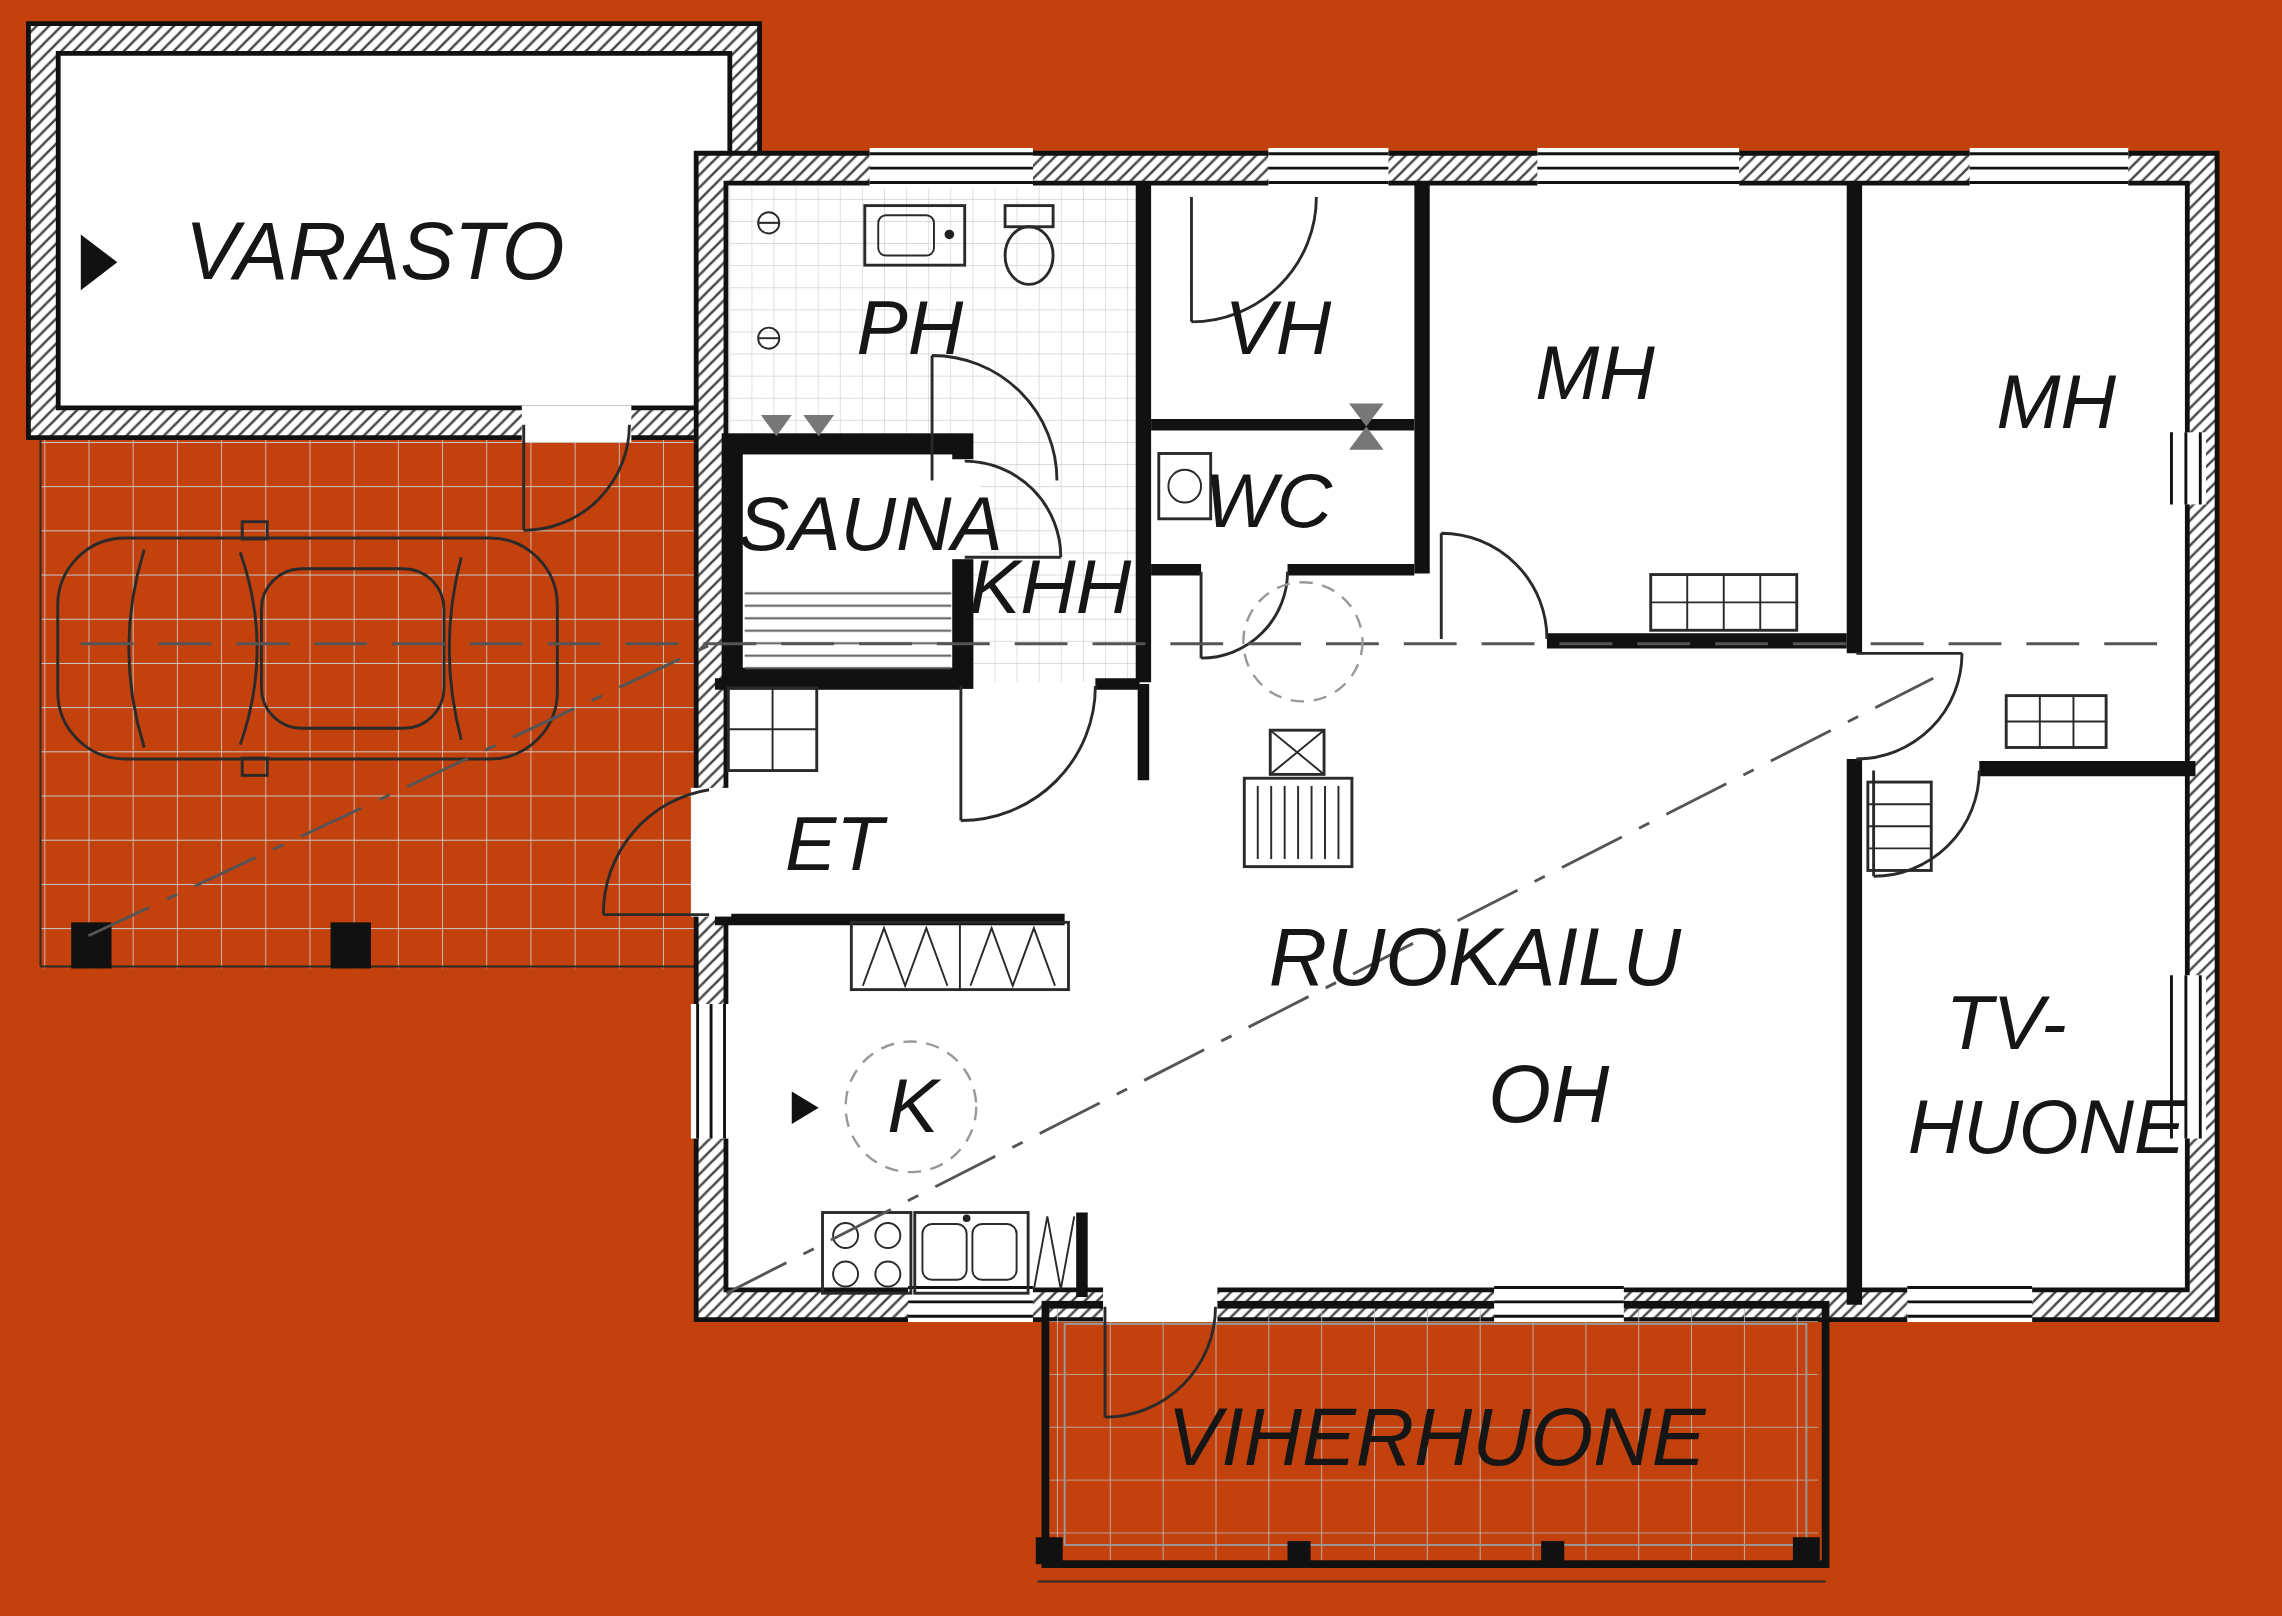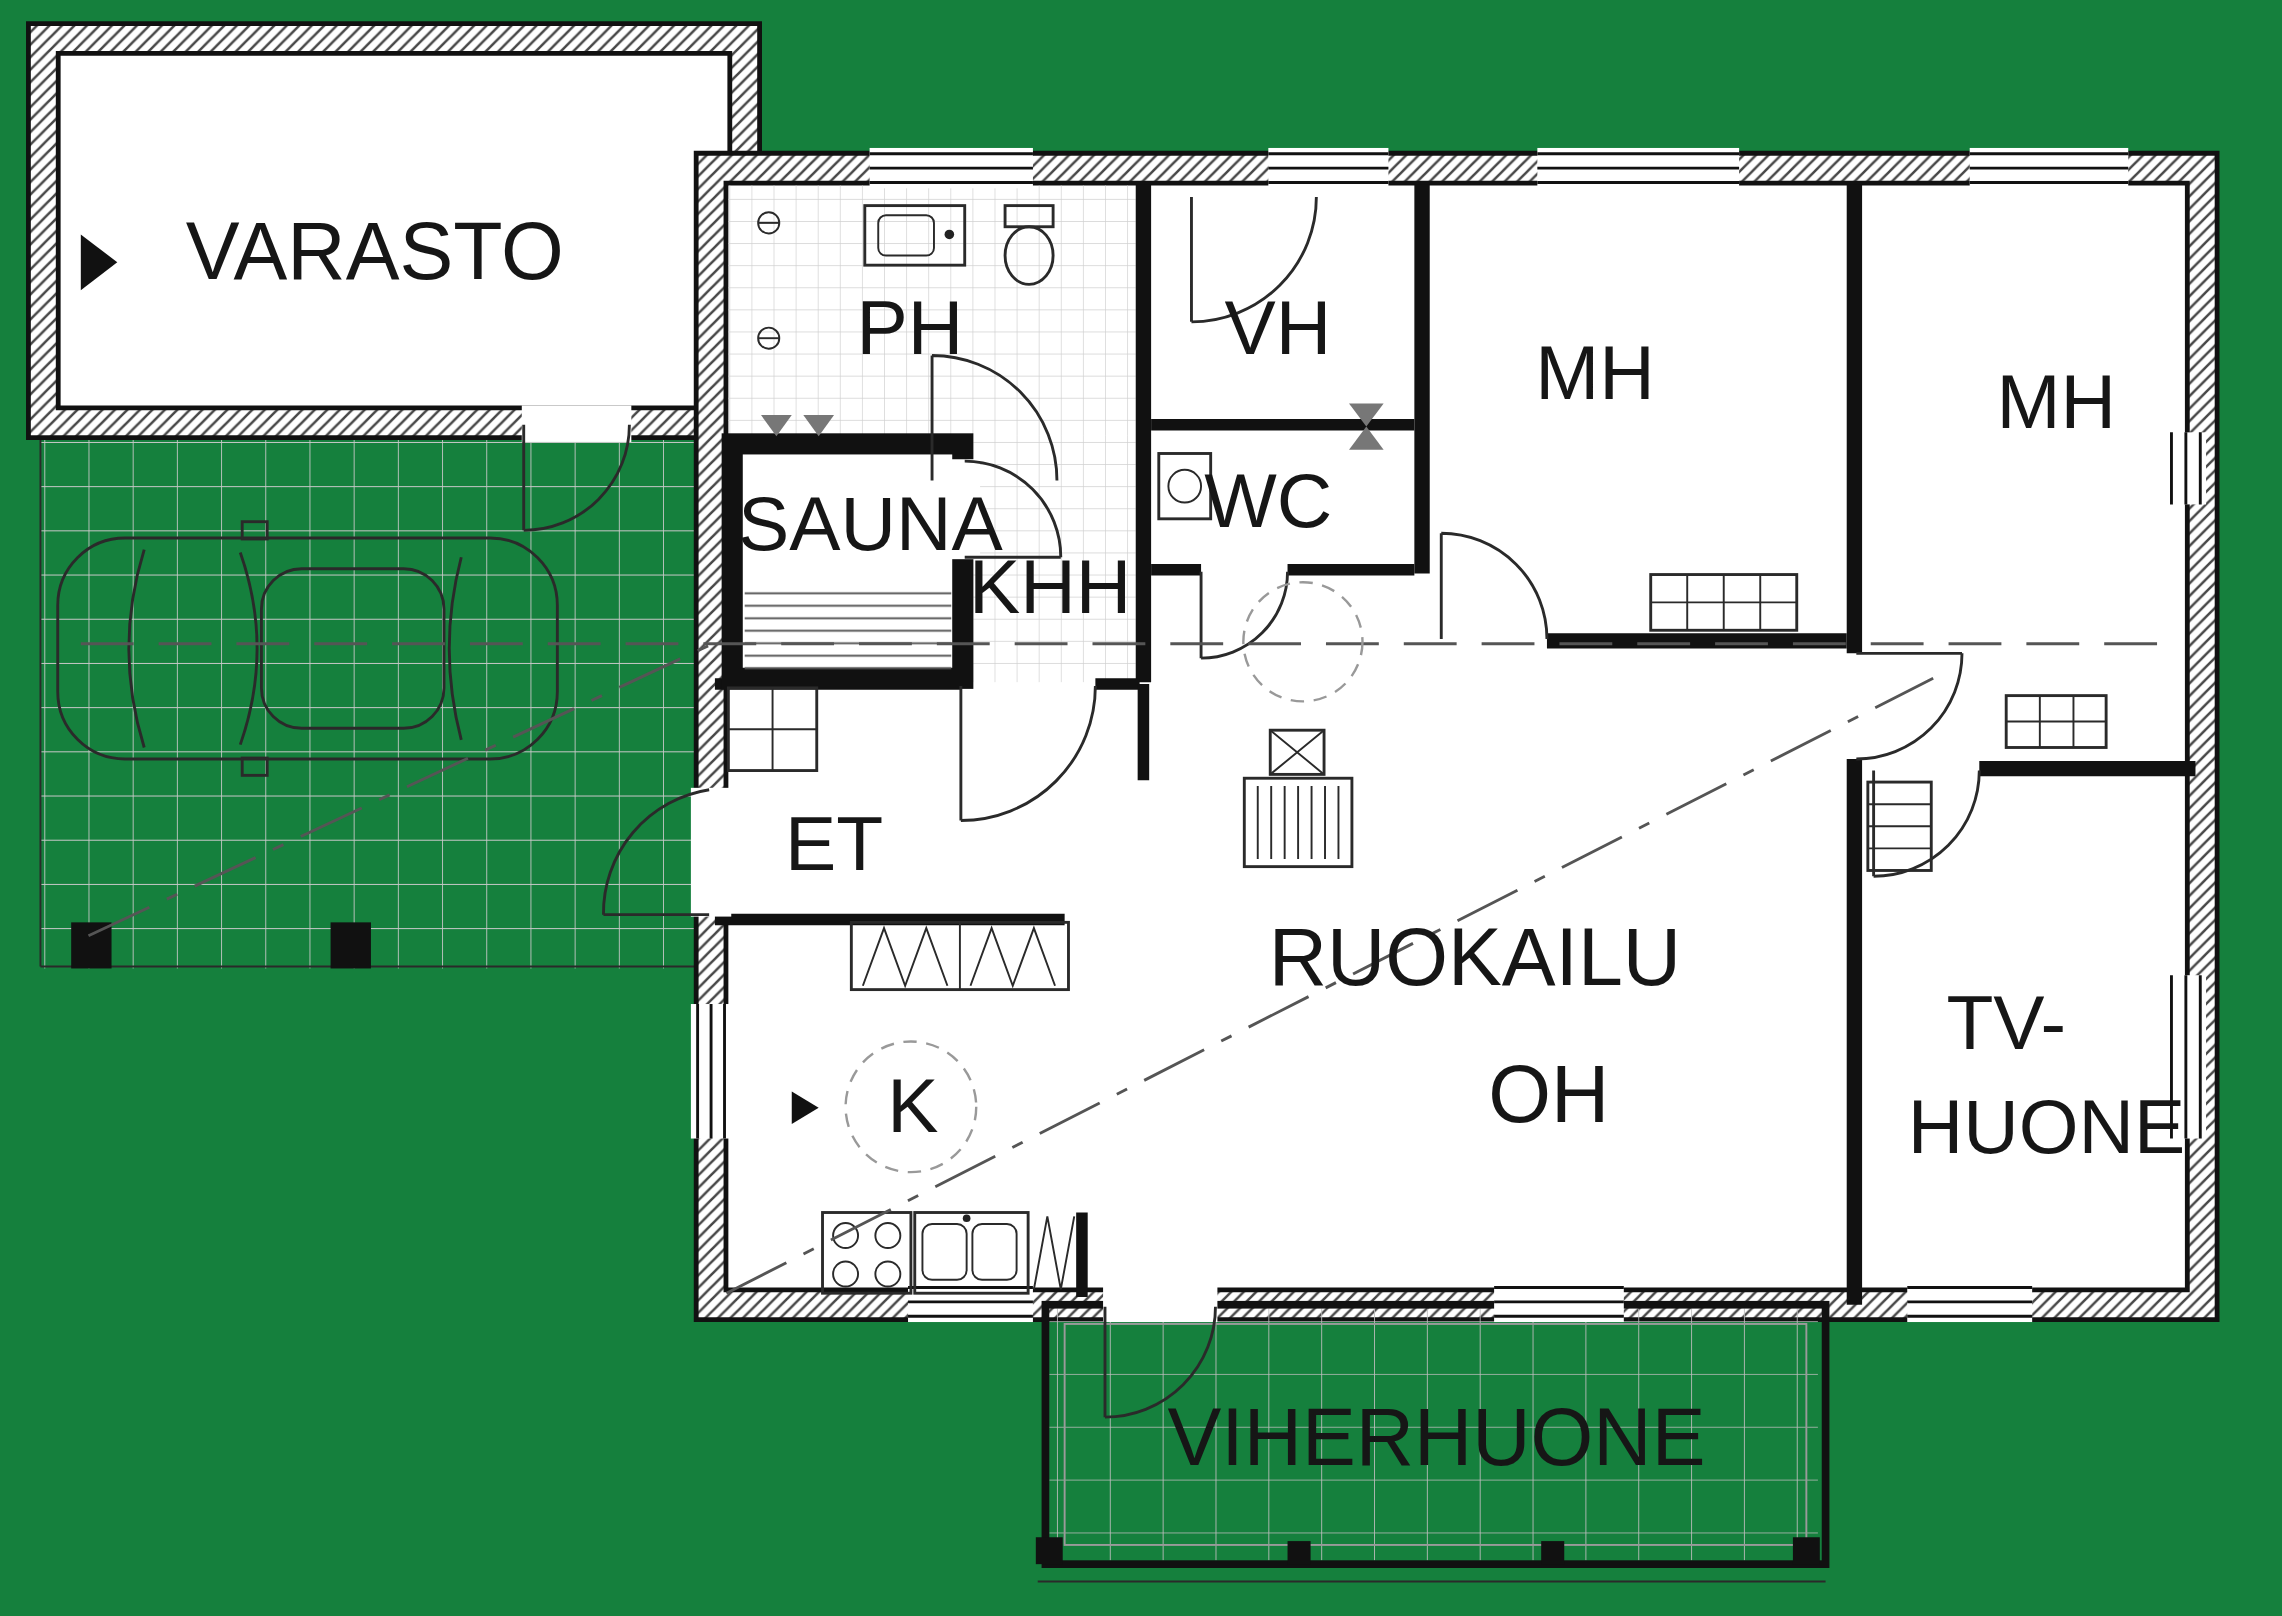--- a/index.html
+++ b/index.html
@@ -1,16 +1,16 @@
 <!DOCTYPE html>
 <html><head>
 <meta charset="utf-8">
 <style>
   html,body{margin:0;padding:0;background:#ffffff;}
-  .page{width:2283px;height:1617px;position:relative;background:#15803d;overflow:hidden;}
+  .page{width:2283px;height:1617px;position:relative;background:#c2410c;overflow:hidden;font-style:italic;}
   svg{display:block;}
   .t{font-family:"Liberation Sans","DejaVu Sans",sans-serif;fill:#161616;}
   .ext{fill:#ffffff;stroke:#111111;stroke-width:36;stroke-linejoin:miter;}
   .ext2{fill:none;stroke:url(#hatch);stroke-width:26;}
   .iw{stroke:#111111;stroke-width:16;fill:none;}
   .iw2{stroke:#111111;stroke-width:12;fill:none;}
   .thin{stroke:#2a2a2a;stroke-width:3;fill:none;}
   .thin2{stroke:#2a2a2a;stroke-width:2;fill:none;}
   .win{stroke:#111111;stroke-width:3;fill:none;}
   .dashA{stroke:#555555;stroke-width:3;fill:none;stroke-dasharray:55 26;}

